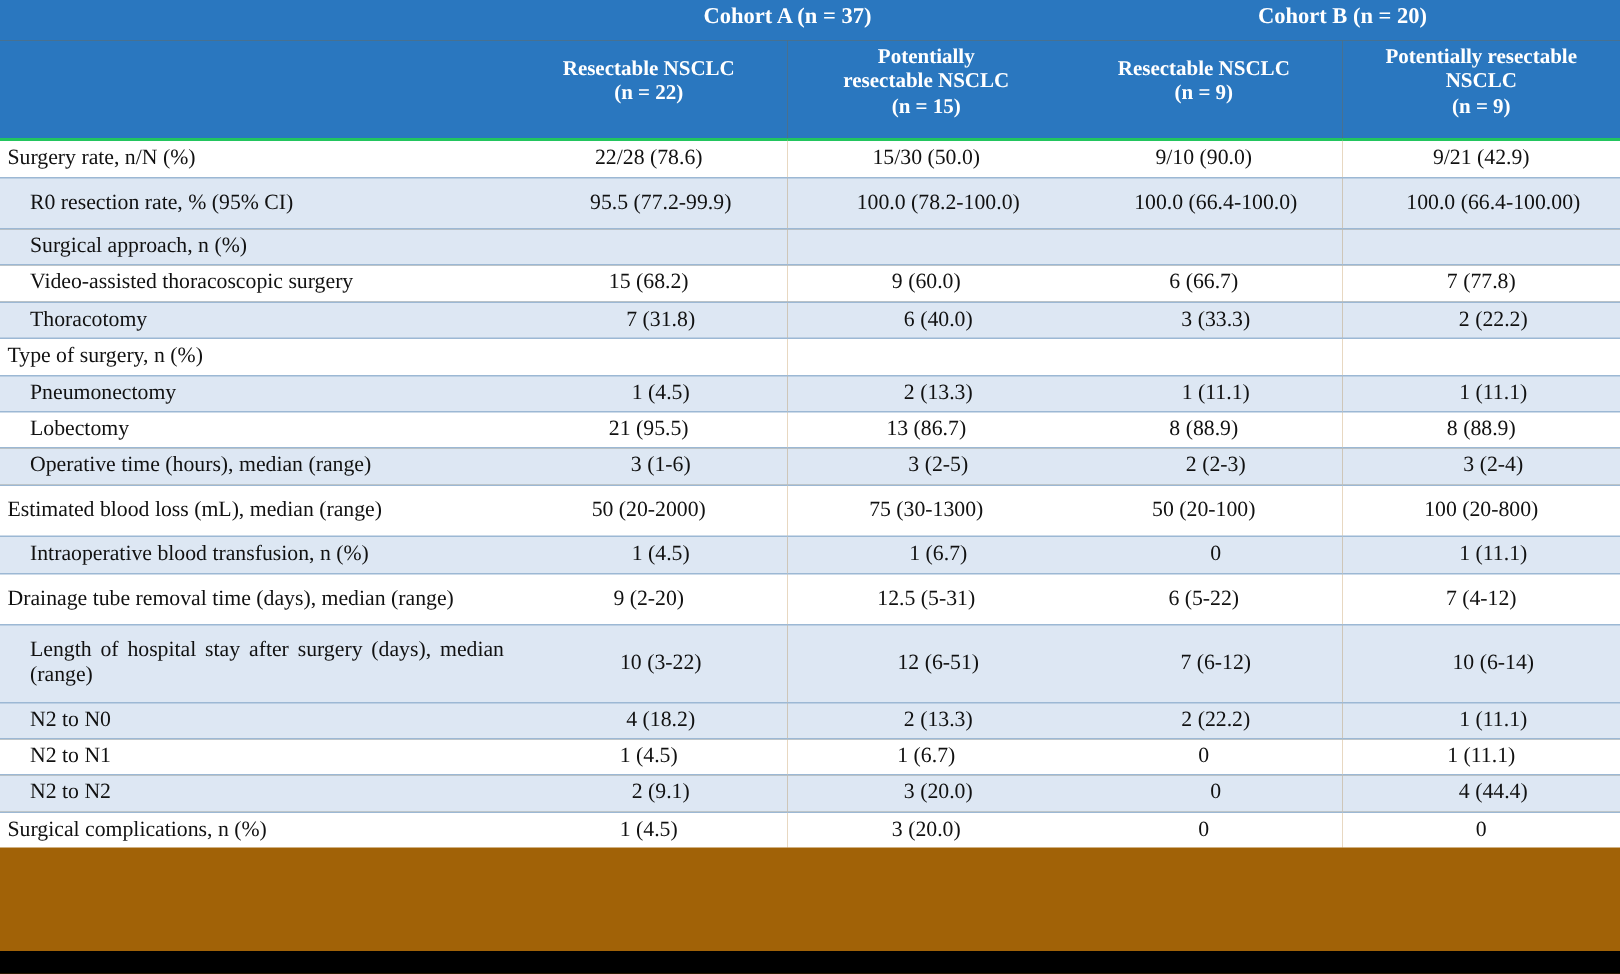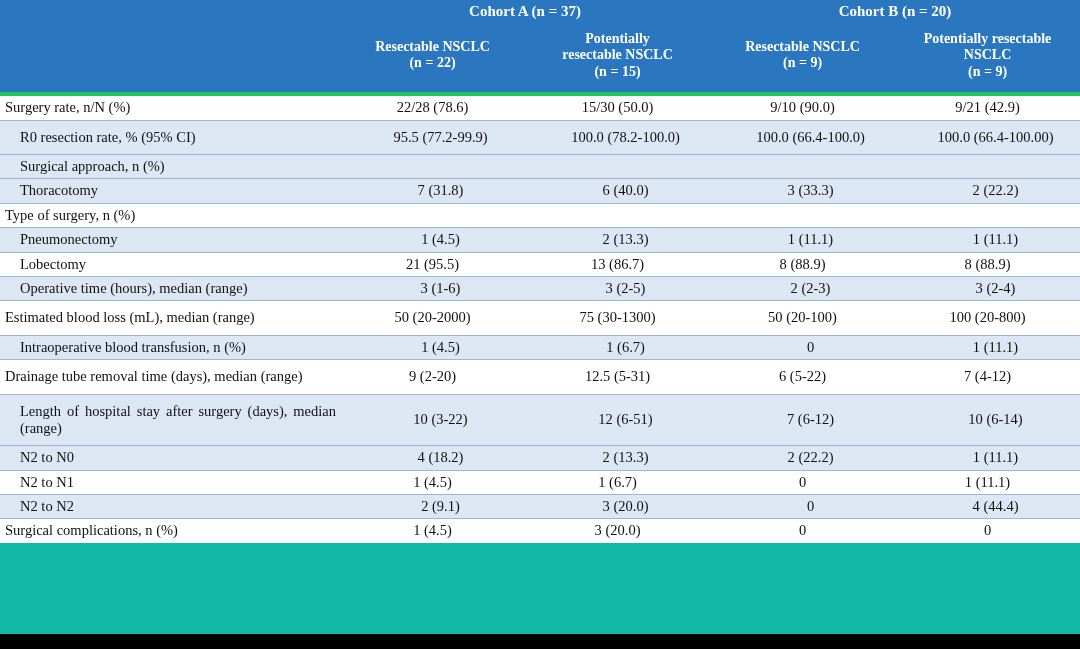--- a/index.html
+++ b/index.html
@@ -10,21 +10,21 @@
   body {
     width: 1080px;
     height: 649px;
     font-family: "Liberation Serif", serif;
     overflow: hidden;
   }
   #table-wrap {
     width: 1080px;
     height: 634px;
     box-sizing: border-box;
-    background: #14b8a6;
+    background: #a16207;
   }
   table.surgery-table {
     width: 1080px;
     border-collapse: collapse;
     table-layout: fixed;
     font-size: 14.5px;
     color: #111111;
   }
   col.c-label { width: 340px; }
   col.c-val { width: 185px; }
@@ -78,21 +78,21 @@
     padding-left: 20px;
   }
   tbody tr.plain td {
     background: #ffffff;
   }
   tbody tr.tall td {
     padding-top: 8px;
     padding-bottom: 8px;
   }
   tbody tr.first-row td {
-    border-top: 4px solid #22c55e;
+    border-top: 2px solid #22c55e;
   }
   .wrap2 {
     display: block;
   }
 </style>
 </head>
 <body>
 
 <div id="table-wrap">
   <table class="surgery-table">
@@ -146,20 +146,27 @@
           <td class="val">100.0 (66.4-100.0)</td>
           <td class="val">100.0 (66.4-100.00)</td>
         </tr>
         <tr class="shade">
           <td class="label">Surgical approach, n (%)</td>
           <td class="val"></td>
           <td class="val"></td>
           <td class="val"></td>
           <td class="val"></td>
         </tr>
+        <tr class="plain">
+          <td class="label indent">Video-assisted thoracoscopic surgery</td>
+          <td class="val">15 (68.2)</td>
+          <td class="val">9 (60.0)</td>
+          <td class="val">6 (66.7)</td>
+          <td class="val">7 (77.8)</td>
+        </tr>
         <tr class="shade">
           <td class="label indent">Thoracotomy</td>
           <td class="val">7 (31.8)</td>
           <td class="val">6 (40.0)</td>
           <td class="val">3 (33.3)</td>
           <td class="val">2 (22.2)</td>
         </tr>
         <tr class="plain">
           <td class="label">Type of surgery, n (%)</td>
           <td class="val"></td>

